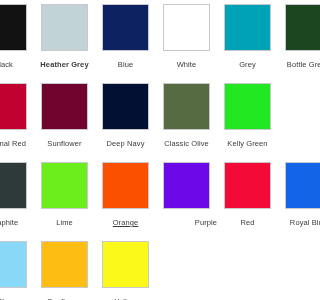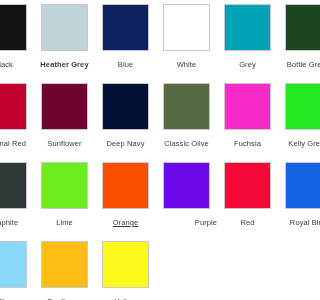--- a/index.html
+++ b/index.html
@@ -95,24 +95,20 @@
       </div>
       <div class="swatch-cell">
         <div class="swatch-chip" title="Deep Navy" style="background: rgb(1, 16, 51); border-color: rgb(200, 200, 205);"></div>
         <div class="swatch-label" style="color: rgb(59, 59, 59);">Deep Navy</div>
       </div>
       <div class="swatch-cell">
         <div class="swatch-chip" title="Classic Olive" style="background: rgb(86, 107, 66); border-color: rgb(200, 200, 205);"></div>
         <div class="swatch-label" style="color: rgb(59, 59, 59);">Classic Olive</div>
       </div>
       <div class="swatch-cell">
-        <div class="swatch-chip" title="Fuchsia" style="background: rgb(249, 43, 200); border-color: rgb(200, 200, 205);"></div>
-        <div class="swatch-label" style="color: rgb(59, 59, 59);">Fuchsia</div>
-      </div>
-      <div class="swatch-cell">
         <div class="swatch-chip" title="Kelly Green" style="background: rgb(34, 232, 34); border-color: rgb(200, 200, 205);"></div>
         <div class="swatch-label" style="color: rgb(59, 59, 59);">Kelly Green</div>
       </div>
     </div>
     <div class="swatch-row">
       <div class="swatch-cell">
         <div class="swatch-chip" title="Graphite" style="background: rgb(45, 58, 57); border-color: rgb(200, 200, 205);"></div>
         <div class="swatch-label" style="color: rgb(59, 59, 59);">Graphite</div>
       </div>
       <div class="swatch-cell">

